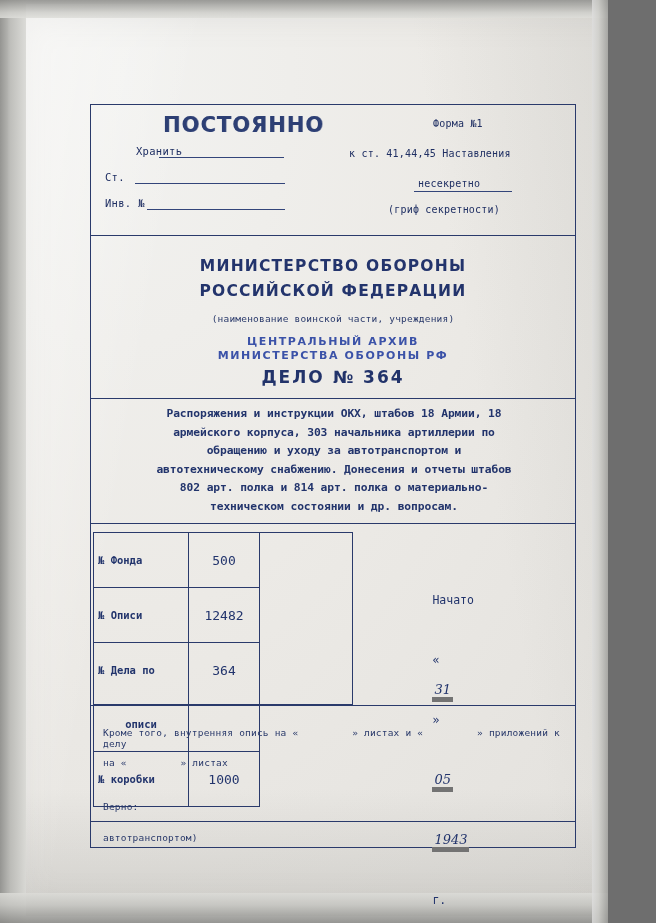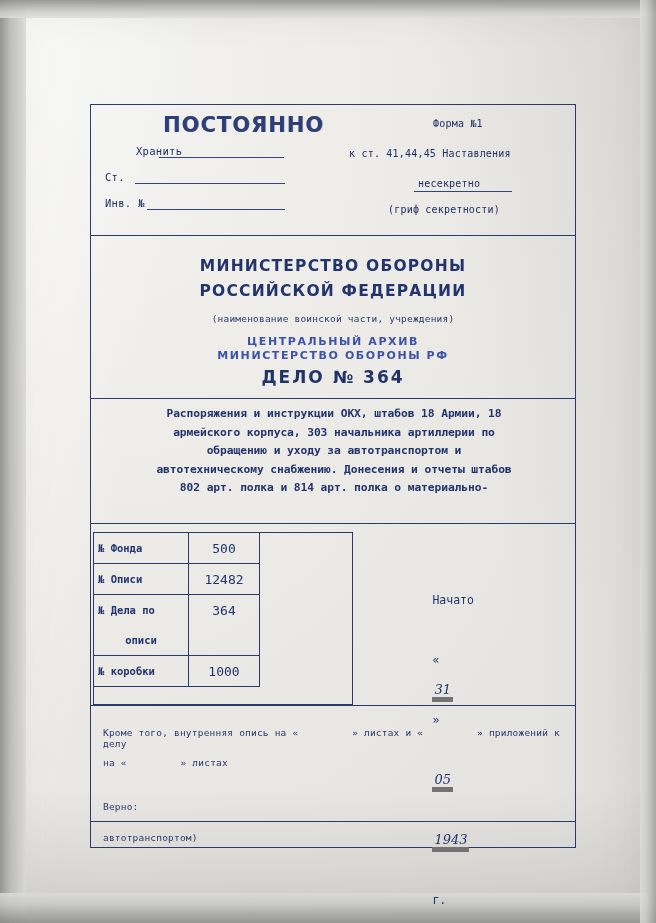--- a/index.html
+++ b/index.html
@@ -8,21 +8,21 @@
     background: #6e6e6e;
   }
   body {
     width: 656px;
     height: 923px;
     overflow: hidden;
     font-family: "DejaVu Sans Mono", monospace;
   }
   #page {
     position: relative;
-    width: 656px;
+    width: 608px;
     height: 923px;
     background: #d8d8d6;
     overflow: hidden;
   }
   
   .sheet {
     position: absolute;
     left: 8px;
     top: 4px;
     width: 640px;
@@ -176,21 +176,21 @@
     position: absolute;
     left: 2px;
     top: 427px;
     width: 167px;
     border-collapse: collapse;
     font-size: 10.5px;
   }
   .tbl td {
     border: 1px solid #2a3a6b;
     height: 30px;
-    padding: 0 4px;
+    padding: 12px 4px;
     color: #22346c;
     font-weight: bold;
   }
   .tbl td.num {
     text-align: center;
     font-weight: normal;
     font-size: 13px;
     width: 62px;
   }
   .tbl td.noline { border-top: none; }
@@ -270,32 +270,33 @@
     <div class="uline" style="left:323px; top:86px; width:98px;"></div>
     <div class="rt" style="left:297px; top:99px;">(гриф секретности)</div>
 
     <div class="hr" style="top:130px;"></div>
 
     <div class="ministry" style="top:152px;">МИНИСТЕРСТВО ОБОРОНЫ</div>
     <div class="ministry" style="top:177px;">РОССИЙСКОЙ ФЕДЕРАЦИИ</div>
     <div class="caption" style="top:208px;">(наименование воинской части, учреждения)</div>
 
     <div class="stamp" style="top:230px;">ЦЕНТРАЛЬНЫЙ АРХИВ</div>
-    <div class="stamp l2" style="top:244px;">МИНИСТЕРСТВО ОБОРОНЫ РФ</div>
+    <div class="stamp l2" style="top:244px;">МИНИСТЕРСТВА ОБОРОНЫ РФ</div>
 
     <div class="delo" style="top:262px;">ДЕЛО № 364</div>
 
     <div class="hr" style="top:293px;"></div>
 
     <div class="descr">
       <div>Распоряжения и инструкции ОКХ, штабов 18 Армии, 18</div>
       <div>армейского корпуса, 303 начальника артиллерии по</div>
       <div>обращению и уходу за автотранспортом и</div>
       <div>автотехническому снабжению. Донесения и отчеты штабов</div>
       <div>802 арт. полка и 814 арт. полка о материально-</div>
+      <div>техническом состоянии и др. вопросам.</div>
     </div>
 
     <div class="hr" style="top:418px;"></div>
 
     <div class="tblbox"></div>
     <table class="tbl">
       <tbody>
           <tr>
         <td>№ Фонда</td>
         <td class="num">500</td>

